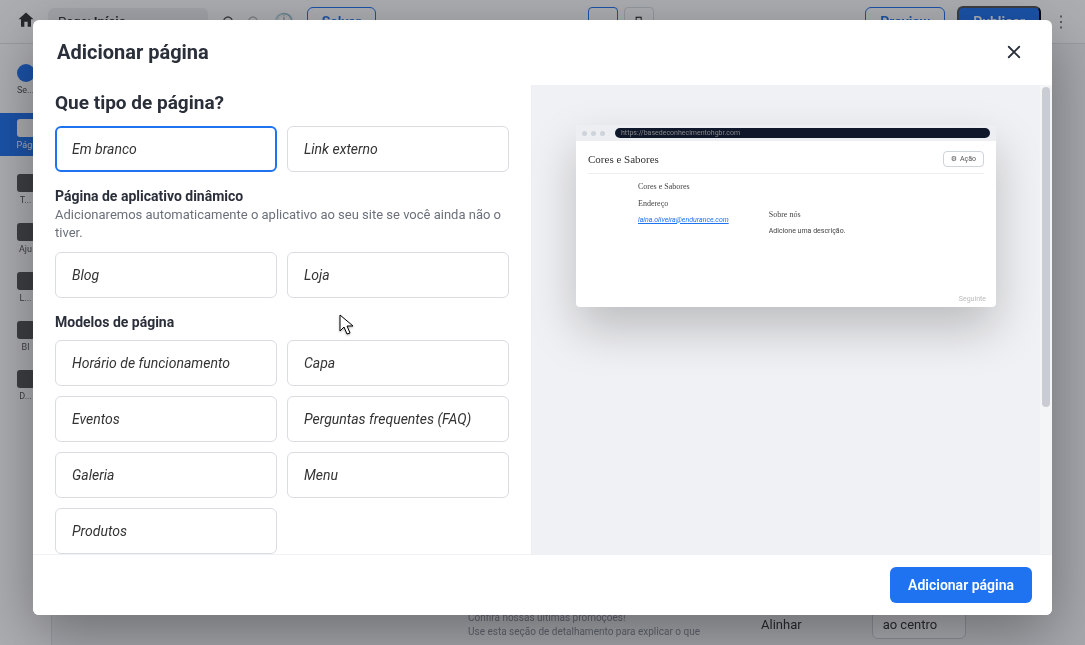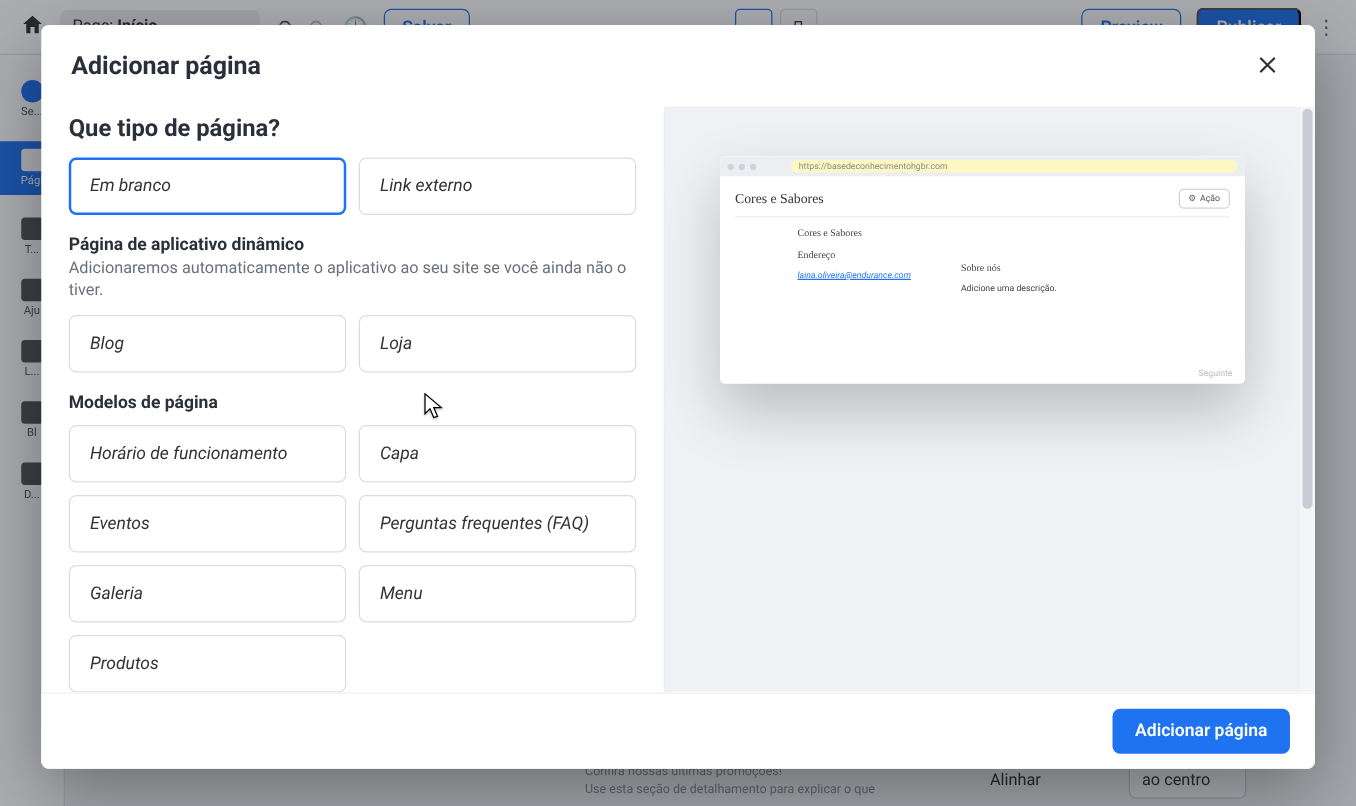--- a/index.html
+++ b/index.html
@@ -18,21 +18,21 @@
   .bg-preview { color: #1f73f1; border: 1px solid #1f73f1; border-radius: 6px; padding: 6px 14px; font-size: 14px; font-weight: 600; background: #fff; }
   .bg-publish { background: #1f73f1; color: #fff; border-radius: 6px; padding: 6px 14px; font-size: 14px; font-weight: 600; }
   .bg-more { color: #666; }
 
   
   .bg-rail { position: absolute; left: 0; top: 44px; bottom: 0; width: 52px; background: #fff; border-right: 1px solid #e2e4e9; display: flex; flex-direction: column; align-items: center; padding-top: 20px; gap: 18px; font-size: 9px; color: #555; }
   .bg-rail .item { display: flex; flex-direction: column; align-items: center; gap: 3px; }
   .bg-rail .ico { width: 18px; height: 18px; background: #555; border-radius: 3px; }
   .bg-rail .item.active { color: #1f73f1; background: #1f73f1; padding: 6px 0; width: 100%; color:#fff; }
   .bg-rail .item.active .ico { background:#fff; }
-  .bg-align-row { position: absolute; bottom: 6px; left: 792px; display:flex; align-items:center; gap: 70px; font-size: 13px; color:#333; }
+  .bg-align-row { position: absolute; bottom: 6px; left: 761px; display:flex; align-items:center; gap: 70px; font-size: 13px; color:#333; }
   .bg-align-sel { border: 1px solid #cfd3da; border-radius: 6px; padding: 6px 28px 6px 10px; font-size: 13px; background:#fff; }
 
   
   .bg-mid-text { position:absolute; left: 468px; bottom: 6px; font-size: 10px; color:#8a8f99; line-height:1.4; }
 
   
   .overlay { position: absolute; inset: 0; background: rgba(20,24,35,0.35); }
   .modal { position: absolute; left: 33px; top: 20px; right: 33px; bottom: 30px; background: #fff; border-radius: 6px; box-shadow: 0 18px 60px rgba(0,0,0,0.35); display: flex; flex-direction: column; overflow: hidden; }
   .modal-head { padding: 18px 24px; display: flex; align-items: center; justify-content: space-between; border-bottom: 1px solid transparent; }
   .modal-title { font-size: 20px; font-weight: 700; color: #2a2f3a; }
@@ -54,21 +54,21 @@
   .opt { border:1px solid #d9dde3; border-radius:6px; padding: 14px 16px; font-size:14px; color:#333; background:#fff; cursor:pointer; text-align:left;font-style:italic; }
   .opt.selected { border:2px solid #1f73f1; padding:13px 15px; }
 
   .templates { display:flex; flex-wrap:wrap; gap: 10px; }
   .templates .opt { width: calc(50% - 5px); }
 
   
   .mini { width: 420px; background:#fff; border-radius:4px; box-shadow: 0 22px 48px rgba(0,0,0,0.22); overflow:hidden; }
   .mini-bar { height: 16px; background:#eceef2; display:flex; align-items:center; padding:0 6px; gap:4px; font-size:8px; color:#888; }
   .dot { width:5px; height:5px; border-radius:50%; background:#cfd3da; }
-  .mini-url { background:#fef9c3; border-radius:8px; padding:1px 6px; flex:1; font-size:7px; color:#888; margin-left:24px;}
+  .mini-url { background:#0f172a; border-radius:8px; padding:1px 6px; flex:1; font-size:7px; color:#888; margin-left:6px;}
   .mini-page { padding: 10px 12px; position:relative; min-height: 150px; }
   .mini-header { display:flex; justify-content:space-between; align-items:center; border-bottom:1px solid #eee; padding-bottom:6px; margin-bottom:8px; }
   .mini-brand { font-family: cursive; font-size: 11px; color:#333; }
   .mini-action { border:1px solid #cfd3da; border-radius:4px; font-size:7px; padding:3px 7px; color:#555; display:flex; gap:3px; align-items:center;}
   .mini-action::before { content:"⚙"; font-size:7px;}
   .mini-content { font-size:7px; color:#444; display:flex; gap:40px; padding-left: 50px; }
   .mini-col { display:flex; flex-direction:column; gap:8px; }
   .mini-sub { font-family: cursive; font-size:8px; }
   .mini-link { color:#1f73f1; text-decoration:underline; font-size:7px;font-style:italic; }
   .mini-foot { text-align:right; font-size:7px; color:#bbb; padding:4px 10px;}

